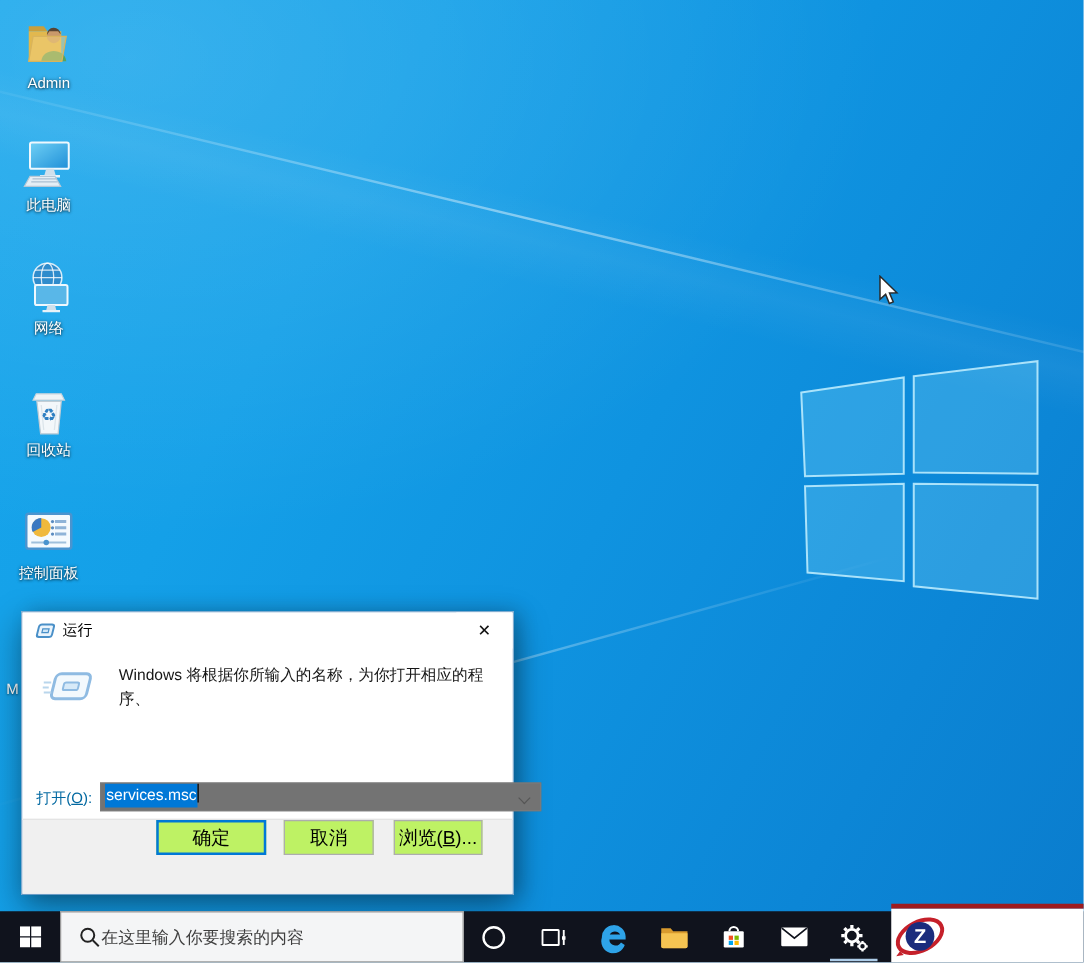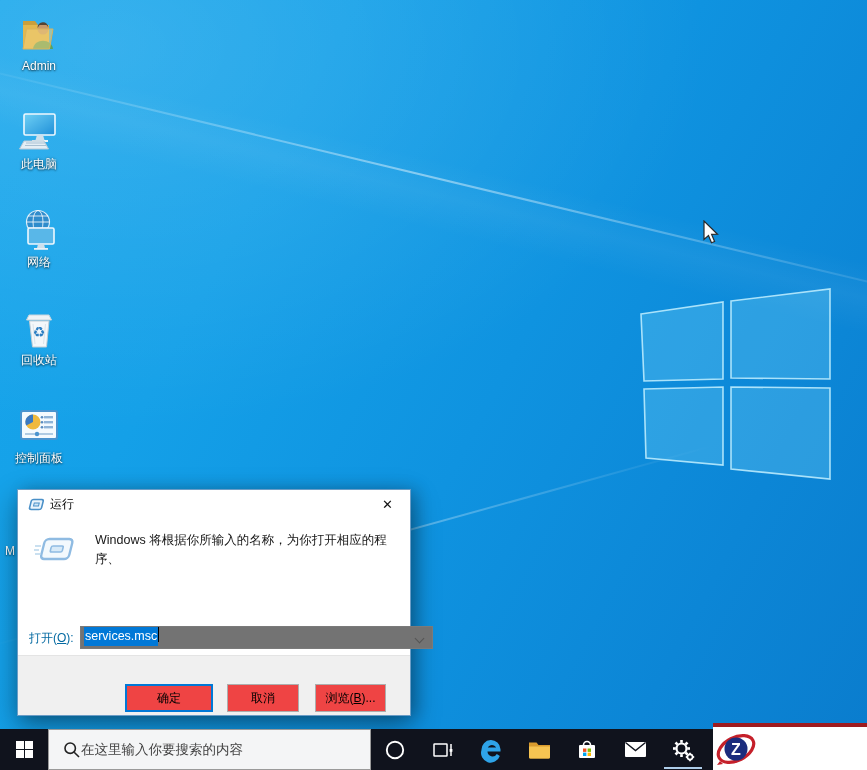--- a/index.html
+++ b/index.html
@@ -46,22 +46,22 @@
   .open-label { position:absolute; left:0; top:4px; font-size:12px; color:#0369a1; }
   .mn { text-decoration:underline; }
   .combo { position:absolute; left:51px; top:0; width:353px; height:23px; background:#737373;
            border:1px solid #7a7a7a; display:flex; align-items:flex-start; padding-left:3px; }
   .combo .sel { background:#0078d7; color:#fff; font-size:12.5px; padding:1px 1px; line-height:17px; }
   .caret { display:inline-block; width:1px; height:15px; background:#000; margin-left:0; }
   .chev { position:absolute; right:8px; top:8px; width:8px; height:8px; border:none; }
   .chev::before { content:""; position:absolute; left:0; top:0; width:6px; height:6px;
                   border-right:1.4px solid #555; border-bottom:1.4px solid #555; transform:rotate(45deg); }
   .dlg-footer { position:absolute; left:0; bottom:0; width:100%; height:60px; background:#f0f0f0; border-top:1px solid #e4e4e4; }
-  .btn { position:absolute; top:28px; height:28px; background:#ef4444; border:1px solid #adadad;
-         font-size:12px; color:#000; font-family:inherit; cursor:default; }
+  .btn { position:absolute; top:0; height:28px; background:#bef264; border:1px solid #adadad;
+         font-size:15px; color:#000; font-family:inherit; cursor:default; }
   .btn-ok { left:107px; width:88px; border:2px solid #0078d7; }
   .btn-cancel { left:209px; width:72px; }
   .btn-browse { left:297px; width:71px; }
 
   
   .cursor { position:absolute; left:700px; top:220px; pointer-events:none; }
 
   
   .taskbar { position:absolute; left:0; top:729px; width:867px; height:41px; background:#10131d;
              display:flex; align-items:stretch; }

